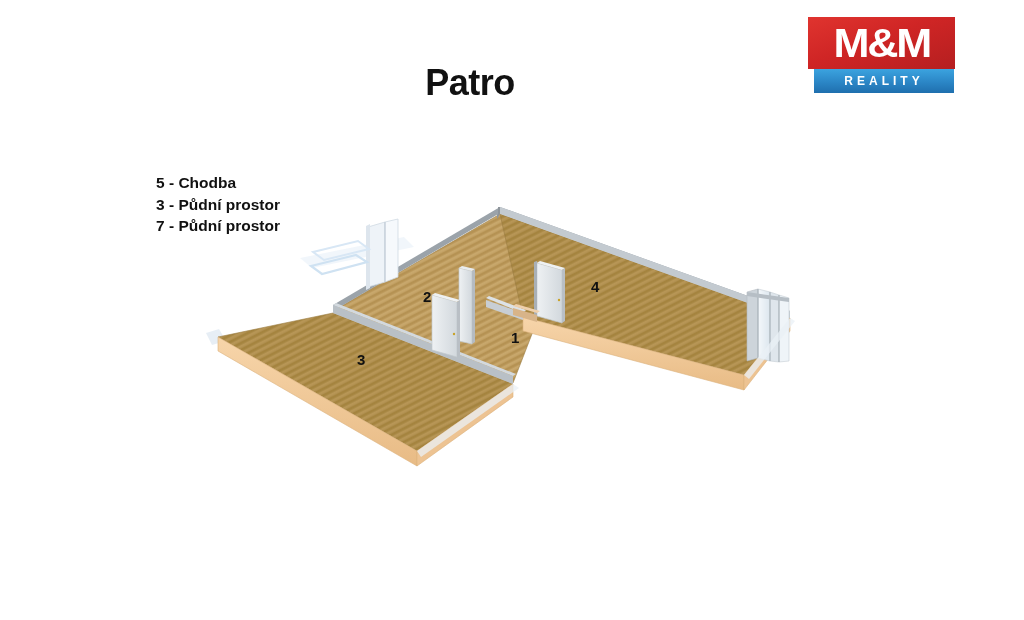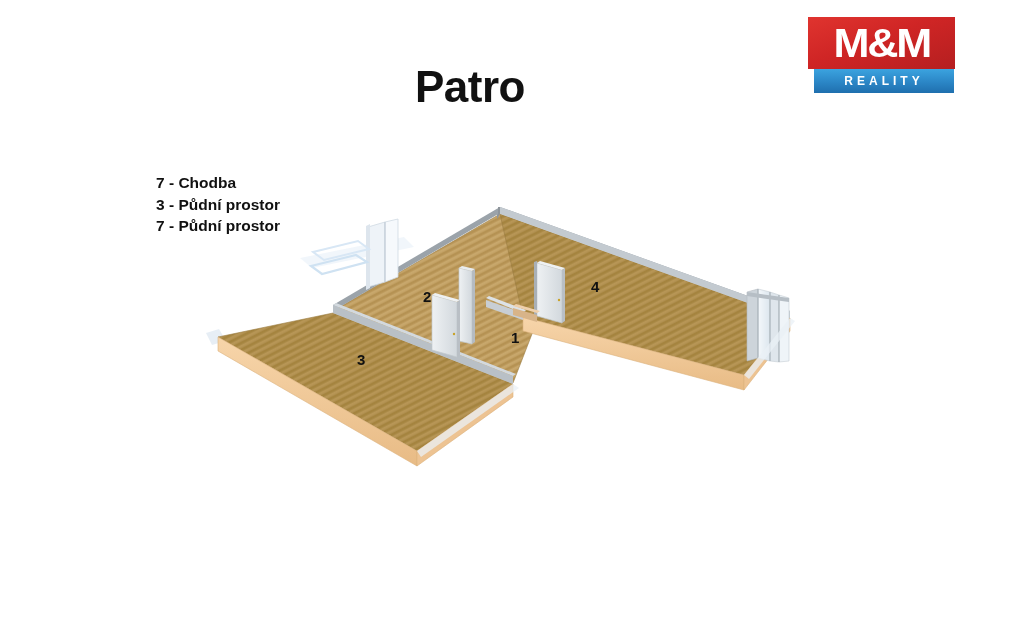--- a/index.html
+++ b/index.html
@@ -19,21 +19,21 @@
     overflow: hidden;
   }
 
   
   #page-title {
     position: absolute;
     left: 0;
     top: 62px;
     width: 940px;
     text-align: center;
-    font-size: 44px;
+    font-size: 36px;
     font-weight: bold;
     color: #111111;
     letter-spacing: -0.5px;
     font-family: "Liberation Sans", sans-serif;
   }
 
   
   #logo {
     position: absolute;
     left: 808px;
@@ -124,21 +124,21 @@
   <div id="logo">
     <div id="logo-top">
       <span id="logo-top-text">M&amp;M</span>
     </div>
     <div id="logo-bottom">
       <span id="logo-bottom-text">REALITY</span>
     </div>
   </div>
 
   <div id="legend">
-    <div class="legend-item">7 - Chodba</div>
+    <div class="legend-item">5 - Chodba</div>
     <div class="legend-item">3 - Půdní prostor</div>
     <div class="legend-item">7 - Půdní prostor</div>
   </div>
 
   <svg id="floorplan" viewBox="0 0 1024 620">
     <defs>
 
       <pattern id="wood" width="10" height="6" patternUnits="userSpaceOnUse" patternTransform="rotate(-27)">
         <rect width="10" height="6" fill="#b08f4f"></rect>
         <rect width="10" height="2.4" y="0" fill="#a5843f"></rect>

